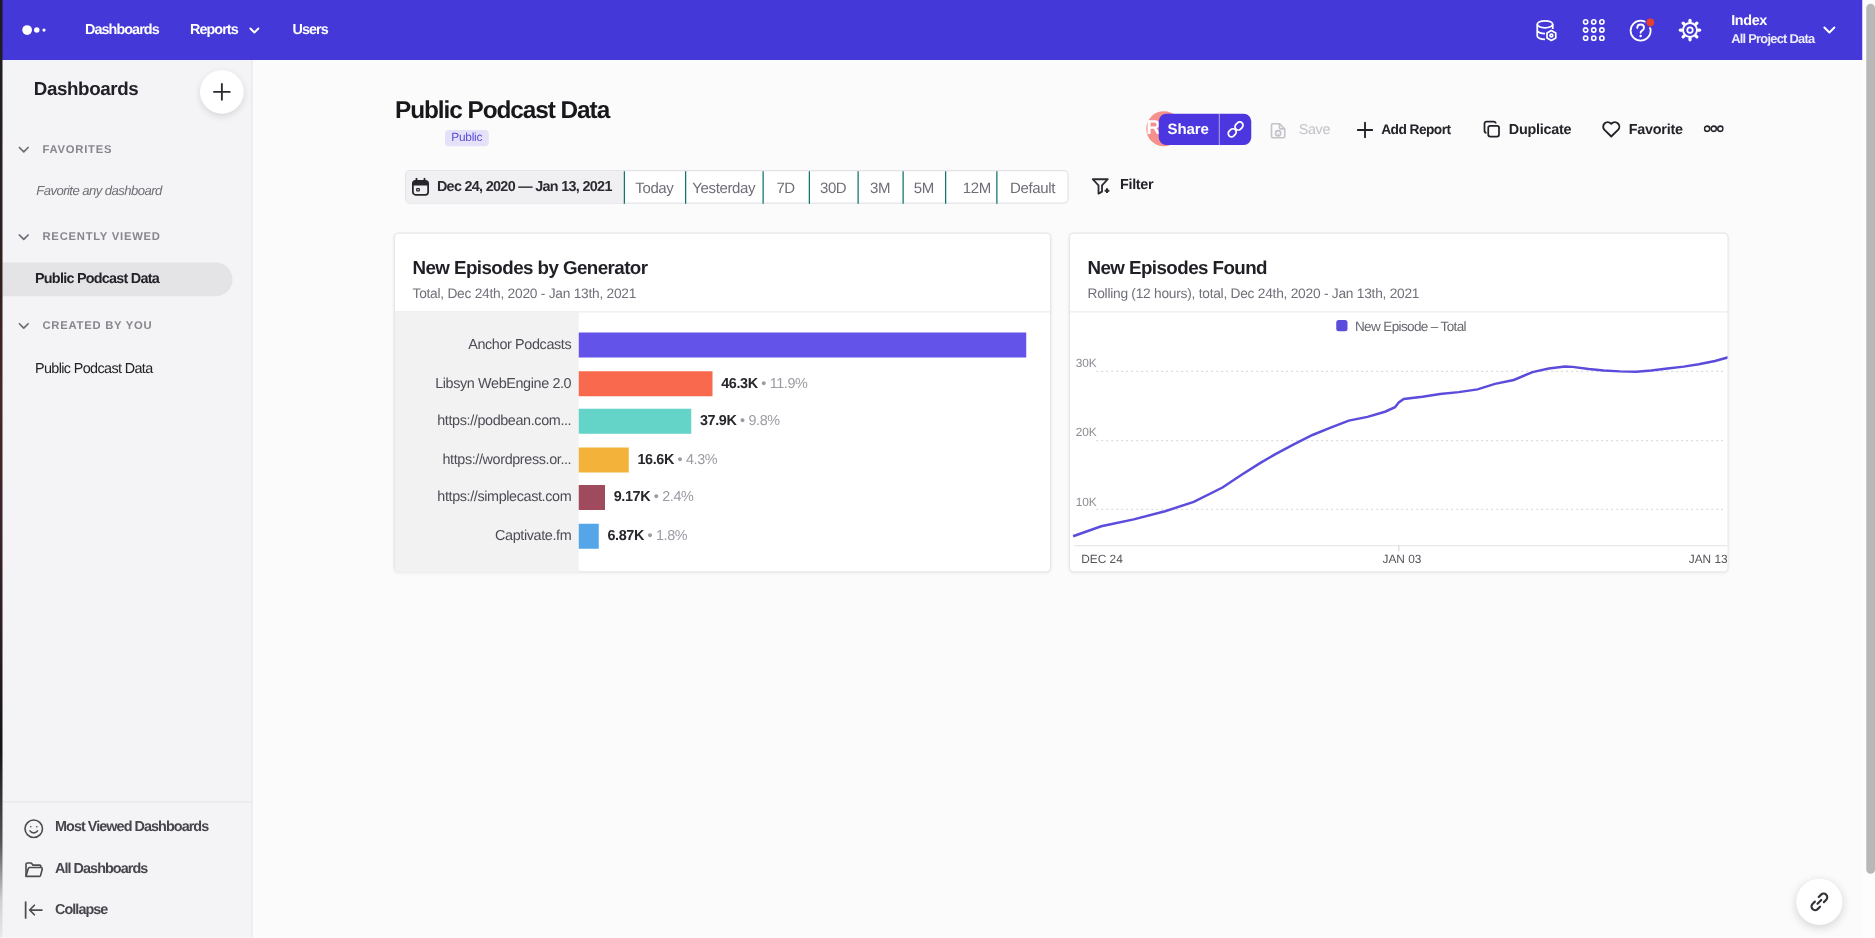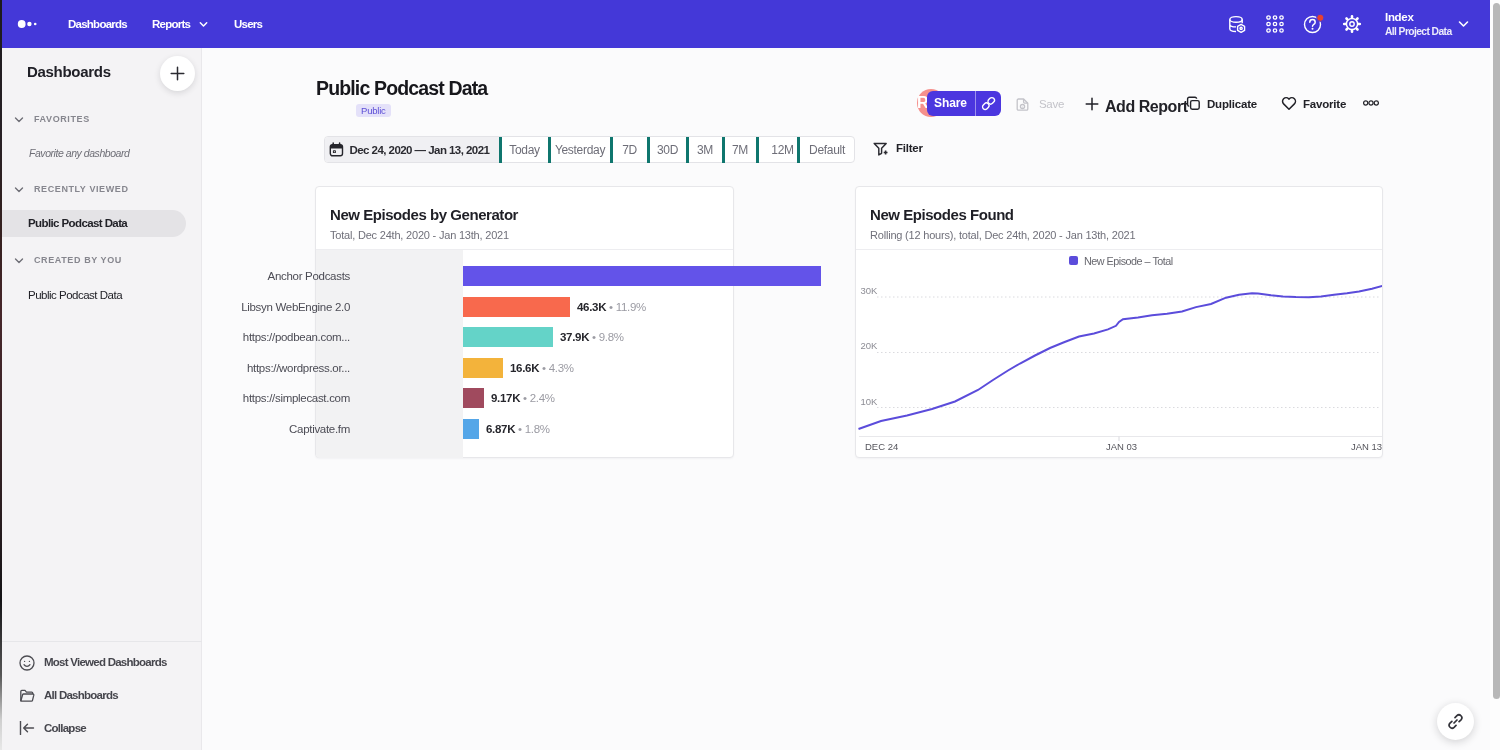--- a/index.html
+++ b/index.html
@@ -13,21 +13,21 @@
 .topicon { position:absolute; top:13px; width:22px; height:22px; }
 
 #sidebar { position:absolute; left:2px; top:48px; width:200px; height:702px; background:#f4f3f5; border-right:1px solid #e9e8eb; }
 .sec { position:absolute; left:32px; color:#86868e; font-size:9px; font-weight:700; letter-spacing:0.6px; }
 .chev { position:absolute; left:12px; width:10px; height:10px; }
 
 #main { position:absolute; left:203px; top:48px; width:1288px; height:702px; background:#fbfbfc; }
 .card { position:absolute; background:#fff; border:1px solid #e7e7ea; border-radius:4px; box-shadow:0 1px 2px rgba(30,30,40,.04); }
 .ctitle { position:absolute; left:14px; top:19px; font-size:15px; font-weight:700; color:#1f1f26; letter-spacing:-0.45px; }
 .csub { position:absolute; left:14px; top:42px; font-size:11px; letter-spacing:-0.2px; color:#70707a; }
-.seg { position:absolute; top:0; height:26px; line-height:26px; text-align:center; color:#6e6e78; font-size:12px; letter-spacing:-0.3px; border-left:3px solid #0f766e; }
+.seg { position:absolute; top:0; height:26px; line-height:26px; text-align:center; color:#6e6e78; font-size:12px; letter-spacing:-0.3px; border-left:1px solid #0f766e; }
 .barlabel { position:absolute; right:383px; font-size:11.5px; letter-spacing:-0.3px; color:#4c4c55; line-height:20px; white-space:nowrap; }
 .bar { position:absolute; height:20px; }
 .barval { position:absolute; font-size:11.5px; letter-spacing:-0.3px; line-height:20px; white-space:nowrap; font-weight:700; color:#26262c; }
 .barval .pct { font-weight:400; color:#9b9ba3; }
 
 #sbtrack { position:absolute; right:0; top:0; width:10px; height:750px; background:#fdfdfd; z-index:50; }
 #sbthumb { position:absolute; right:0px; top:3px; width:7px; height:696px; background:#b8b8b8; border-radius:3.5px; }
 </style>
 </head>
 <body>
@@ -145,21 +145,21 @@
   <svg class="abs" style="left:811.5px;top:49px" width="15" height="15" viewBox="0 0 15 15" fill="none" stroke="#c3c3c9" stroke-width="1.3">
     <path d="M2.2 3.2 c0-.7.5-1.2 1.2-1.2 h5.2 L12.8 6.2 v5.8 c0 .7-.5 1.2-1.2 1.2 H3.4 c-.7 0-1.2-.5-1.2-1.2z" stroke-linejoin="round"></path>
     <path d="M8.6 2 v3.1 c0 .6.4 1 1 1 h3.2"></path>
     <circle cx="7.5" cy="9.6" r="2.1"></circle>
     <circle cx="7.5" cy="10.1" r=".5" fill="#c3c3c9" stroke="none"></circle>
   </svg>
   <div class="abs" style="left:836px;top:49.5px;font-size:11.5px;letter-spacing:-0.3px;color:#c3c3c9;">Save</div>
   <svg class="abs" style="left:882px;top:49px" width="14" height="14" viewBox="0 0 14 14">
       <path d="M7 1.2 V12.8 M1.2 7 H12.8" stroke="#222228" stroke-width="1.5" stroke-linecap="round"></path>
     </svg>
-  <div class="abs" style="left:902px;top:49.5px;font-size:16px;font-weight:700;letter-spacing:-0.45px;color:#222228;">Add Report</div>
+  <div class="abs" style="left:902px;top:49.5px;font-size:11px;font-weight:700;letter-spacing:-0.45px;color:#222228;">Add Report</div>
   <svg class="abs" style="left:983px;top:48px" width="15" height="15" viewBox="0 0 15 15" fill="none" stroke="#222228" stroke-width="1.4">
     <rect x="4.6" y="4.6" width="8.6" height="8.6" rx="1.6"></rect>
     <path d="M10.4 2.6 c0-.9-.7-1.6-1.6-1.6 H3 c-.9 0-1.6.7-1.6 1.6 v5.8 c0 .9.7 1.6 1.6 1.6" transform="translate(0.2,0.2)"></path>
   </svg>
   <div class="abs" style="left:1004px;top:49.5px;font-size:11.5px;font-weight:700;letter-spacing:-0.2px;color:#222228;">Duplicate</div>
   <svg class="abs" style="left:1078px;top:48px" width="16" height="15" viewBox="0 0 16 15" fill="none" stroke="#222228" stroke-width="1.5">
     <path d="M8 13.2 L2.6 7.9 a3.6 3.6 0 0 1 5.1-5.1 L8 3.1 l.3-.3 a3.6 3.6 0 0 1 5.1 5.1z" stroke-linejoin="round"></path>
   </svg>
   <div class="abs" style="left:1100px;top:49.5px;font-size:11.5px;font-weight:700;letter-spacing:-0.2px;color:#222228;">Favorite</div>
   <svg class="abs" style="left:1160px;top:51.5px" width="16" height="6" viewBox="0 0 16 6" fill="none" stroke="#26262c" stroke-width="1.25">
@@ -176,31 +176,31 @@
       <path d="M4.2 0.9 v2.2 M10.6 0.9 v2.2" stroke-width="1.5" stroke-linecap="round"></path>
       <rect x="3.9" y="8.3" width="3" height="2.8" rx=".7" fill="#26262c" stroke="none"></rect>
       <rect x="4.9" y="9.3" width="1" height=".9" fill="#fff" stroke="none"></rect>
     </svg>
     <div class="abs" style="left:25px;top:0;height:25px;line-height:26px;font-size:11.5px;font-weight:700;letter-spacing:-0.55px;color:#2b2b31;">Dec 24, 2020 — Jan 13, 2021</div>
     <div class="seg" style="left:174px;width:49px;">Today</div>
     <div class="seg" style="left:223px;width:62px;">Yesterday</div>
     <div class="seg" style="left:285px;width:37px;">7D</div>
     <div class="seg" style="left:322px;width:39px;">30D</div>
     <div class="seg" style="left:361px;width:36px;">3M</div>
-    <div class="seg" style="left:397px;width:34px;">7M</div>
+    <div class="seg" style="left:397px;width:34px;">5M</div>
     <div class="seg" style="left:431px;width:51px;">12M</div>
     <div class="seg" style="left:472px;width:58px;">Default</div>
   </div>
   <svg class="abs" style="left:670px;top:93.5px" width="17" height="16" viewBox="0 0 17 16" fill="none" stroke="#2b2b31" stroke-width="1.45">
     <path d="M1.2 1.4 H13.2 L8.6 6.3 V11.3 L5.8 12.9 V6.3 z" stroke-linejoin="round"></path>
     <path d="M12.6 8.6 v3.8 M10.7 10.5 h3.8" stroke-width="1.6"></path>
   </svg>
   <div class="abs" style="left:693px;top:94px;font-size:11.5px;font-weight:700;letter-spacing:-0.25px;color:#222228;">Filter</div>
 
-  <div class="card" style="left:112px;top:138px;width:419px;height:272px;">
+  <div class="card" style="left:112px;top:138px;width:526px;height:272px;">
     <div class="ctitle">New Episodes by Generator</div>
     <div class="csub">Total, Dec 24th, 2020 - Jan 13th, 2021</div>
     <div class="abs" style="left:0;top:62px;width:147px;height:209px;background:#f2f2f3;border-radius:0 0 0 4px;"></div>
     <div class="abs" style="left:0;top:62px;width:100%;height:1px;background:#ededf0"></div>
 
     <div class="barlabel" style="top:79px;">Anchor Podcasts</div>
     <div class="bar" style="left:147px;top:79px;width:358px;background:#6353e9;"></div>
     <div class="barlabel" style="top:109.6px;">Libsyn WebEngine 2.0</div>
     <div class="bar" style="left:147px;top:109.6px;width:107px;background:#f8694d;"></div>
     <div class="barval" style="left:261px;top:109.6px;">46.3K <span class="pct">• 11.9%</span></div>

